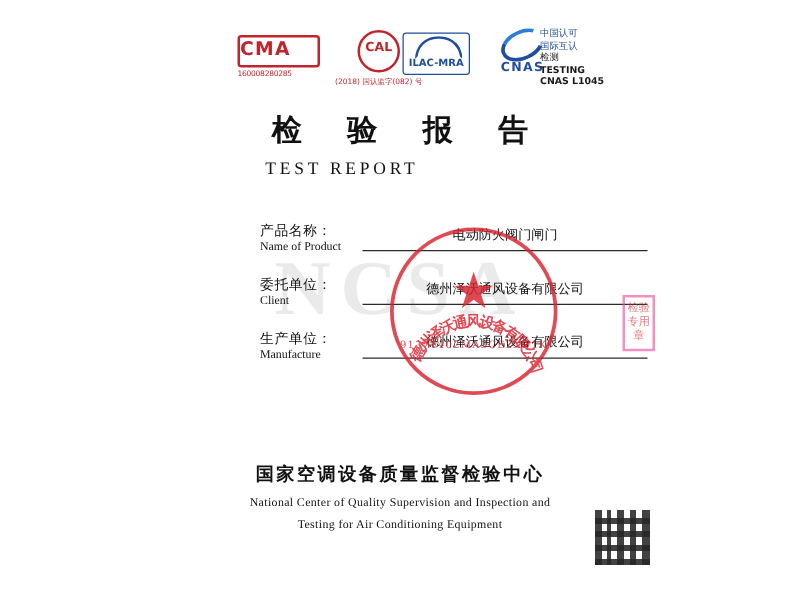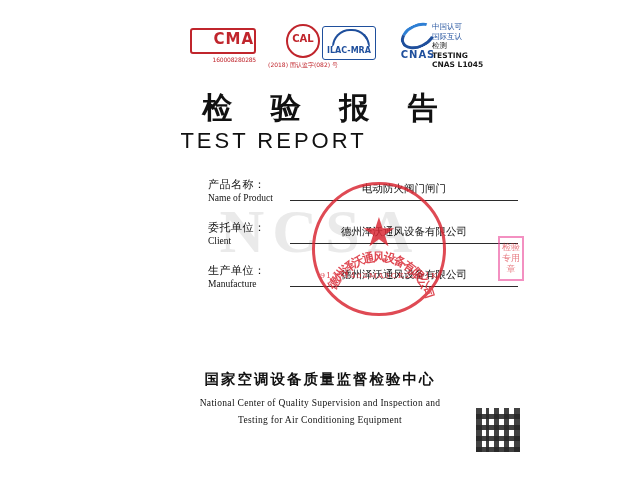--- a/index.html
+++ b/index.html
@@ -29,21 +29,21 @@
     width: 640px;
     height: 62px;
   }
 
   
   .mark-cma {
     position: absolute;
     left: 190px;
     top: 18px;
     width: 66px;
-    text-align: right;
+    text-align: left;
   }
   .cma-box {
     border: 2px solid #c0252c;
     border-radius: 3px;
     height: 22px;
     line-height: 19px;
     font-family: "DejaVu Sans", sans-serif;
     font-weight: bold;
     font-size: 15px;
     color: #c0252c;
@@ -165,34 +165,34 @@
   .mark-cnastext .bold { font-weight: bold; }
 
   
   .title-cn {
     position: absolute;
     top: 88px;
     left: 0;
     width: 640px;
     text-align: center;
     font-family: "DejaVu Serif", serif;
-    font-size: 30px;
+    font-size: 24px;
     font-weight: bold;
     letter-spacing: 14px;
     text-indent: 14px;
     color: #111111;
   }
   .title-en {
     position: absolute;
     top: 128px;
     left: 0;
     width: 544px;
     text-align: center;
-    font-family: Liberation Sans, sans-serif;
-    font-size: 22px;
+    font-family: Liberation Serif, serif;
+    font-size: 14px;
     letter-spacing: 3px;
     text-indent: 3px;
     color: #111111;
   }
   .report-no {
     position: absolute;
     top: 152px;
     left: 0;
     width: 640px;
     text-align: center;

